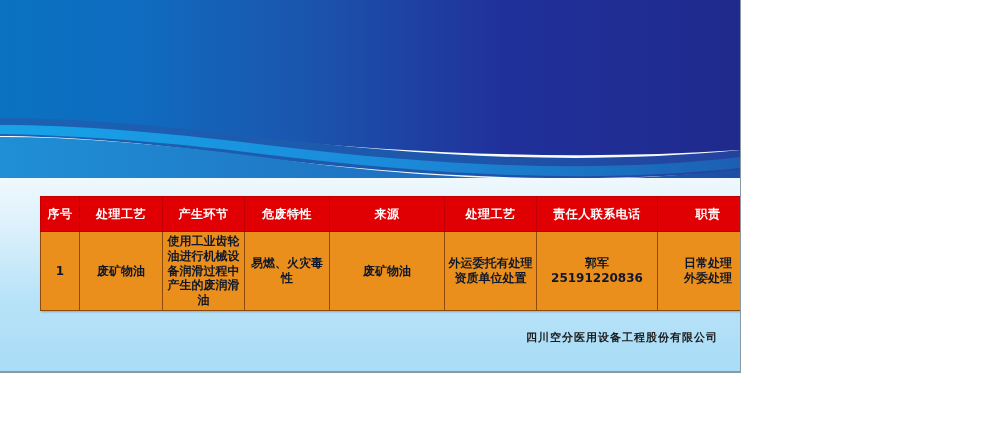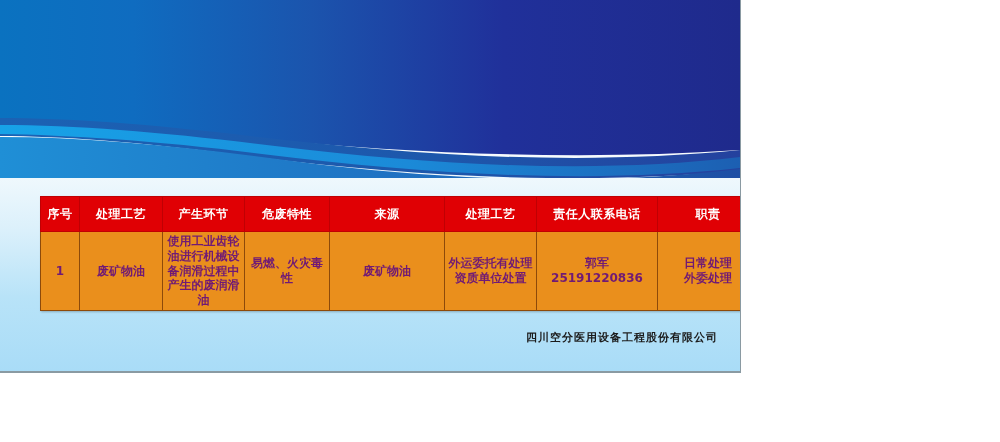--- a/index.html
+++ b/index.html
@@ -89,21 +89,21 @@
   #waste-table thead th {
     background: #e00004;
     color: #ffffff;
     height: 30px;
     border-color: #c00003;
     font-size: 12px;
     letter-spacing: 0.5px;
   }
   #waste-table tbody td {
     background: #ea8f1c;
-    color: #701a75;
+    color: #0f172a;
     height: 74px;
     font-weight: bold;
   }
   td.cell-narrow { line-height: 1.15; }
   .col-1  { width: 36px; }
   .col-2  { width: 80px; }
   .col-3  { width: 79px; }
   .col-4  { width: 82px; }
   .col-5  { width: 112px; }
   .col-6  { width: 89px; }

